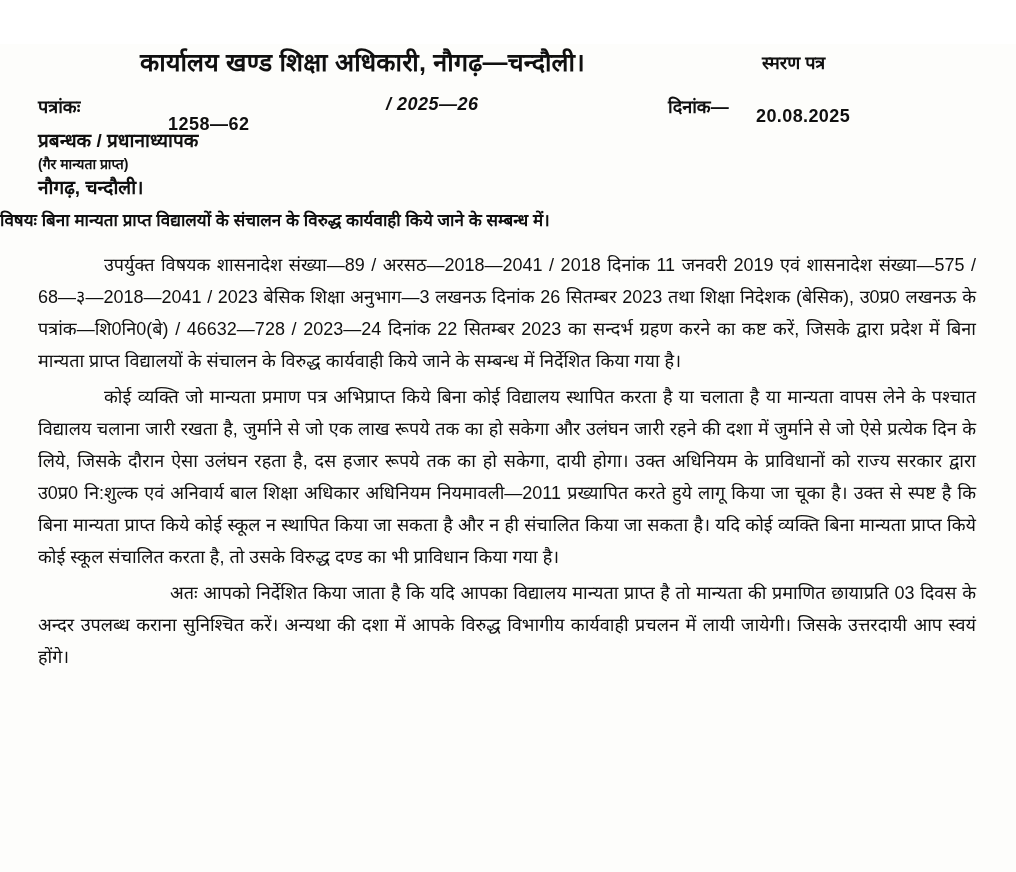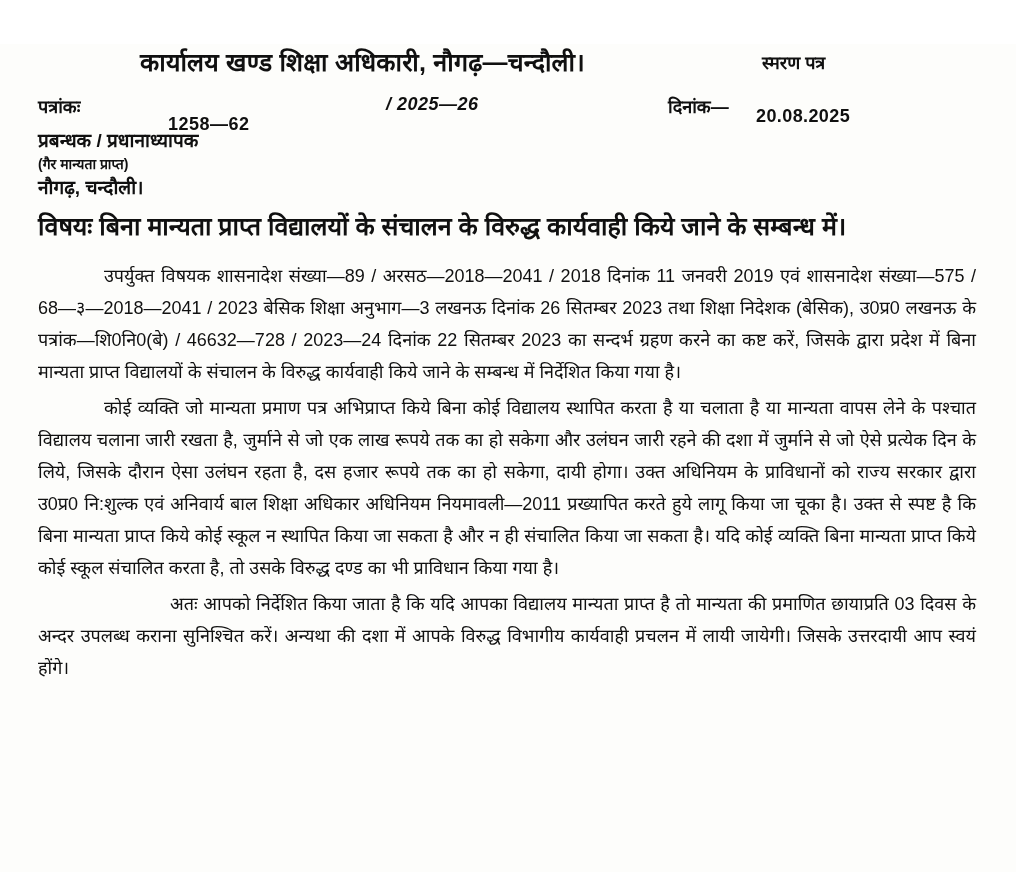--- a/index.html
+++ b/index.html
@@ -103,23 +103,22 @@
     font-size: 19px;
     font-weight: bold;
     line-height: 1.42;
     white-space: nowrap;
   }
   .address-line.small {
     font-size: 14px;
   }
 
   .subject-line {
-    padding-left: 38px;
     margin-top: 6px;
-    font-size: 25px;
+    font-size: 17px;
     font-weight: bold;
     white-space: nowrap;
   }
   .subject-label {
     font-weight: bold;
   }
 
   
   .body-block {
     margin-top: 18px;

